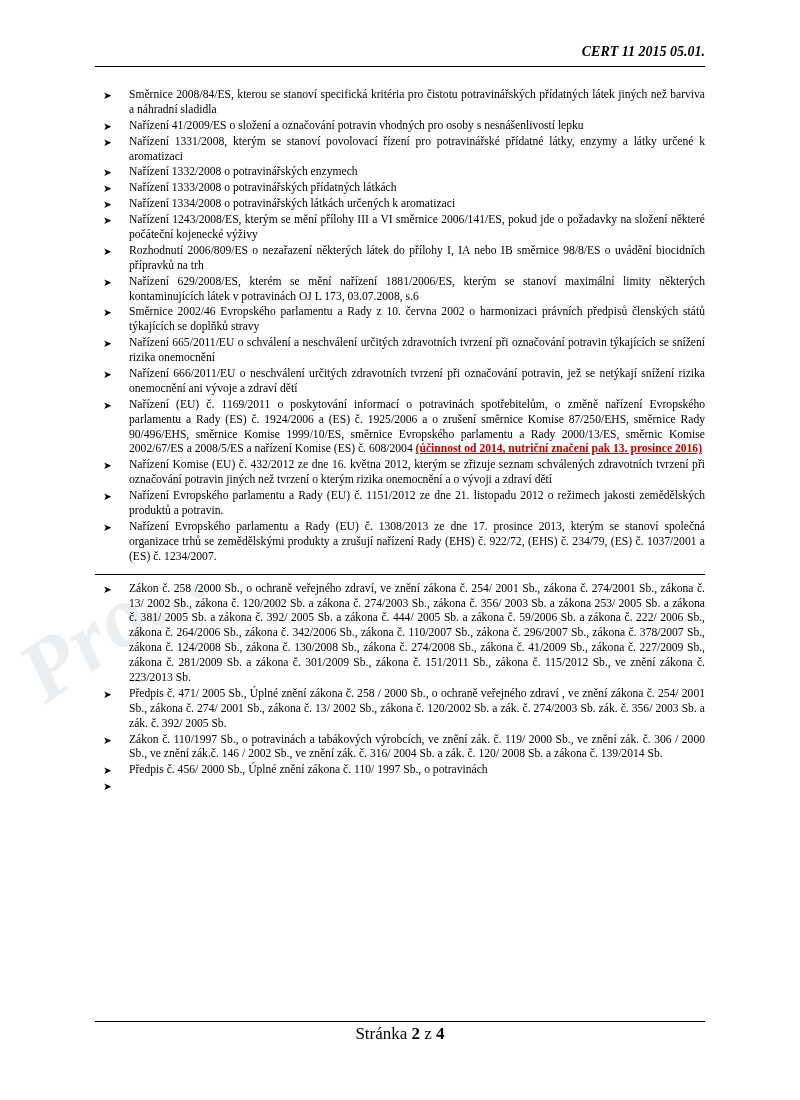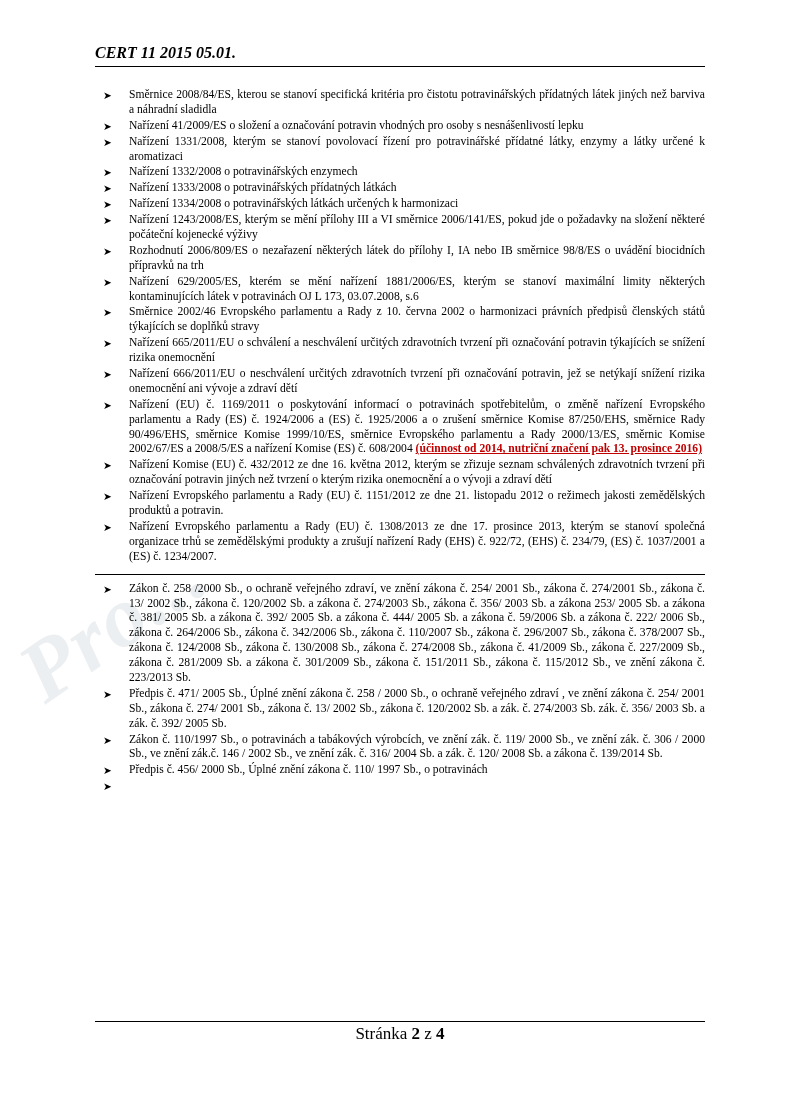--- a/index.html
+++ b/index.html
@@ -41,21 +41,22 @@
     white-space: nowrap;
     pointer-events: none;
     user-select: none;
     z-index: 0;
   }
   .header {
     position: absolute;
     top: 44px;
     left: 95px;
     right: 95px;
-    font-size: 16px;
+    text-align: right;
+    font-size: 14px;
     font-style: italic;
     font-weight: bold;
     font-family: "Liberation Serif", serif;
     color: #000;
   }
   .header-rule {
     position: absolute;
     top: 66px;
     left: 95px;
     right: 95px;
@@ -149,33 +150,33 @@
       <li>
         <span class="bullet">➤</span>
         <span class="b">Nařízení 1332/2008</span><span> o potravinářských enzymech</span>
       </li>
       <li>
         <span class="bullet">➤</span>
         <span class="b">Nařízení 1333/2008</span><span> o potravinářských přídatných látkách</span>
       </li>
       <li>
         <span class="bullet">➤</span>
-        <span class="b">Nařízení 1334/2008</span><span> o potravinářských látkách určených k harmonizaci</span>
+        <span class="b">Nařízení 1334/2008</span><span> o potravinářských látkách určených k aromatizaci</span>
       </li>
       <li>
         <span class="bullet">➤</span>
         <span class="b">Nařízení 1243/2008/ES,</span><span> kterým se mění přílohy III a VI směrnice 2006/141/ES, pokud jde o požadavky na složení některé počáteční kojenecké výživy</span>
       </li>
       <li>
         <span class="bullet">➤</span>
         <span class="b">Rozhodnutí 2006/809/ES</span><span> o nezařazení některých látek do přílohy I, IA nebo IB směrnice 98/8/ES o uvádění biocidních přípravků na trh</span>
       </li>
       <li>
         <span class="bullet">➤</span>
-        <span class="b">Nařízení 629/2005/ES,</span><span> kterém se mění nařízení 1881/2006/ES, kterým se stanoví maximální limity některých kontaminujících látek v potravinách OJ L 173, 03.07.2008, s.6</span>
+        <span class="b">Nařízení 629/2008/ES,</span><span> kterém se mění nařízení 1881/2006/ES, kterým se stanoví maximální limity některých kontaminujících látek v potravinách OJ L 173, 03.07.2008, s.6</span>
       </li>
       <li>
         <span class="bullet">➤</span>
         <span class="b">Směrnice 2002/46 Evropského parlamentu a Rady</span><span> z 10. června 2002 o harmonizaci právních předpisů členských států týkajících se doplňků stravy</span>
       </li>
       <li>
         <span class="bullet">➤</span>
         <span class="b">Nařízení 665/2011/EU</span><span> o schválení a neschválení určitých zdravotních tvrzení při označování potravin týkajících se snížení rizika onemocnění</span>
       </li>
       <li>

